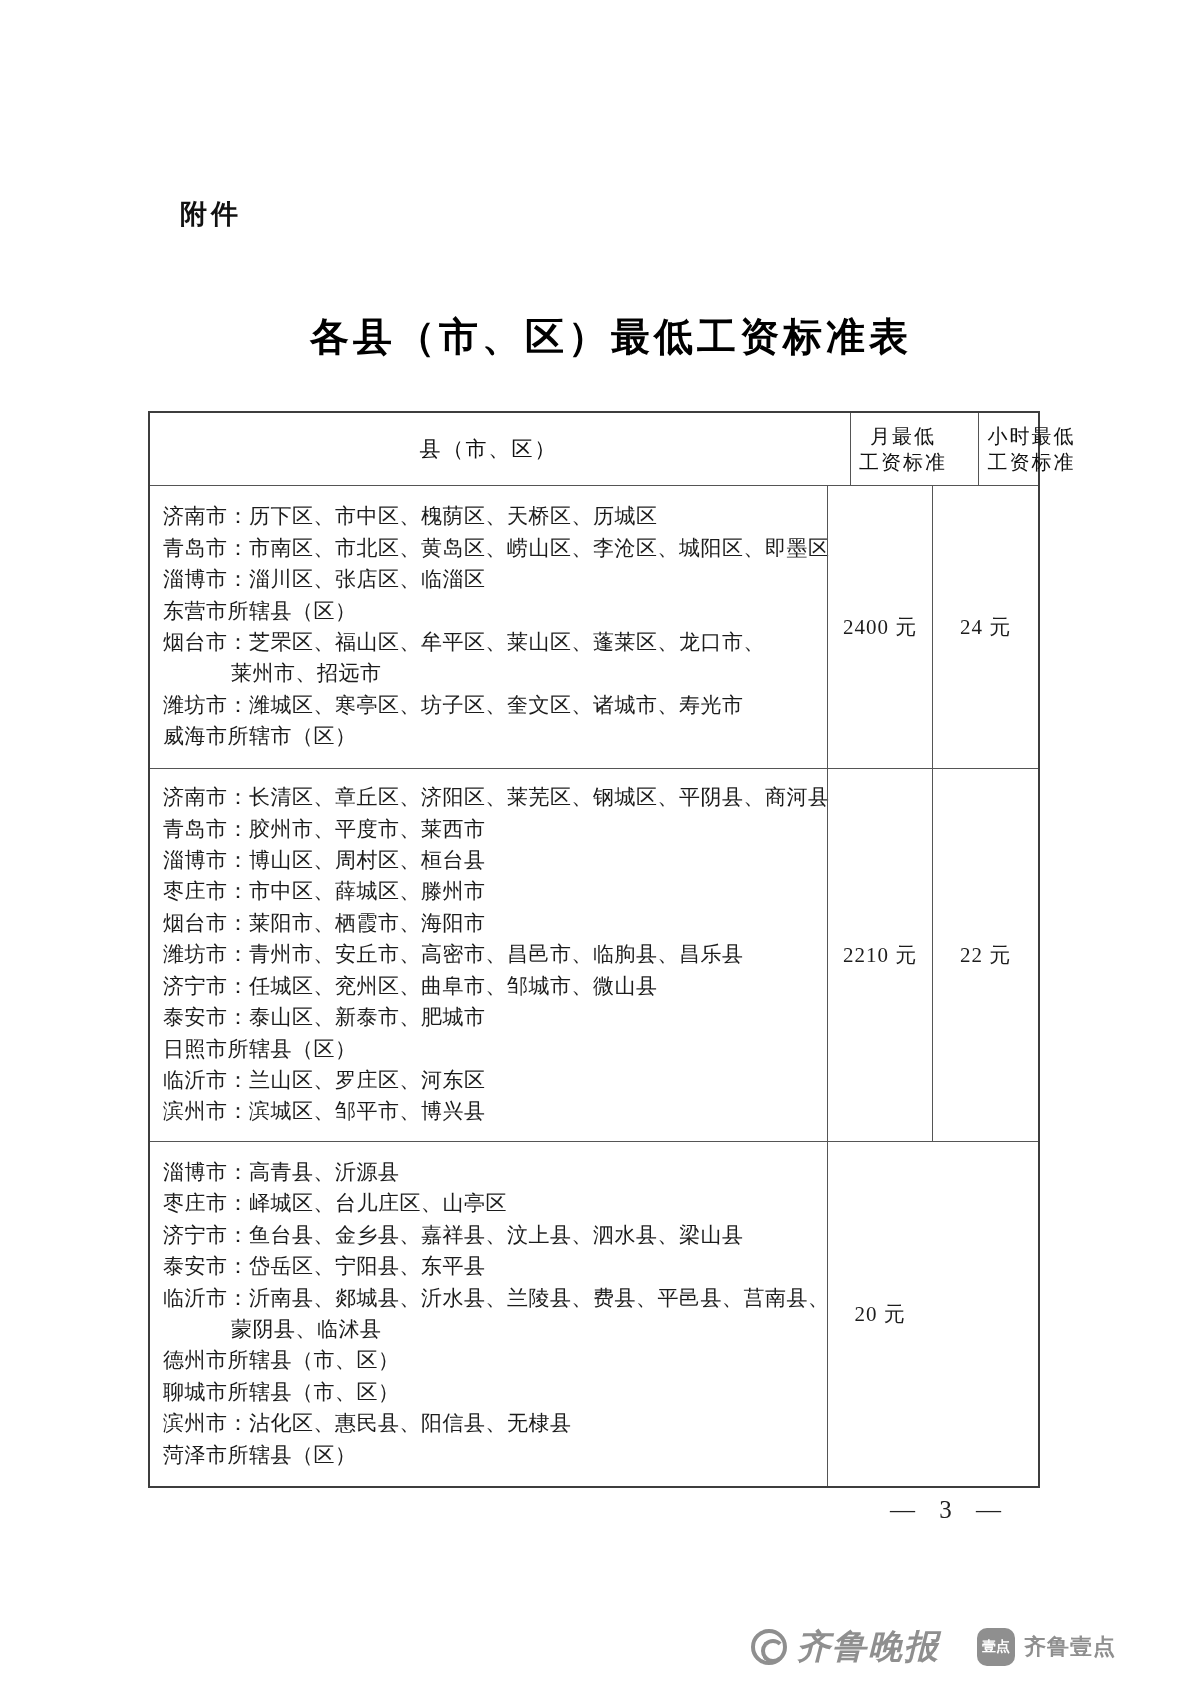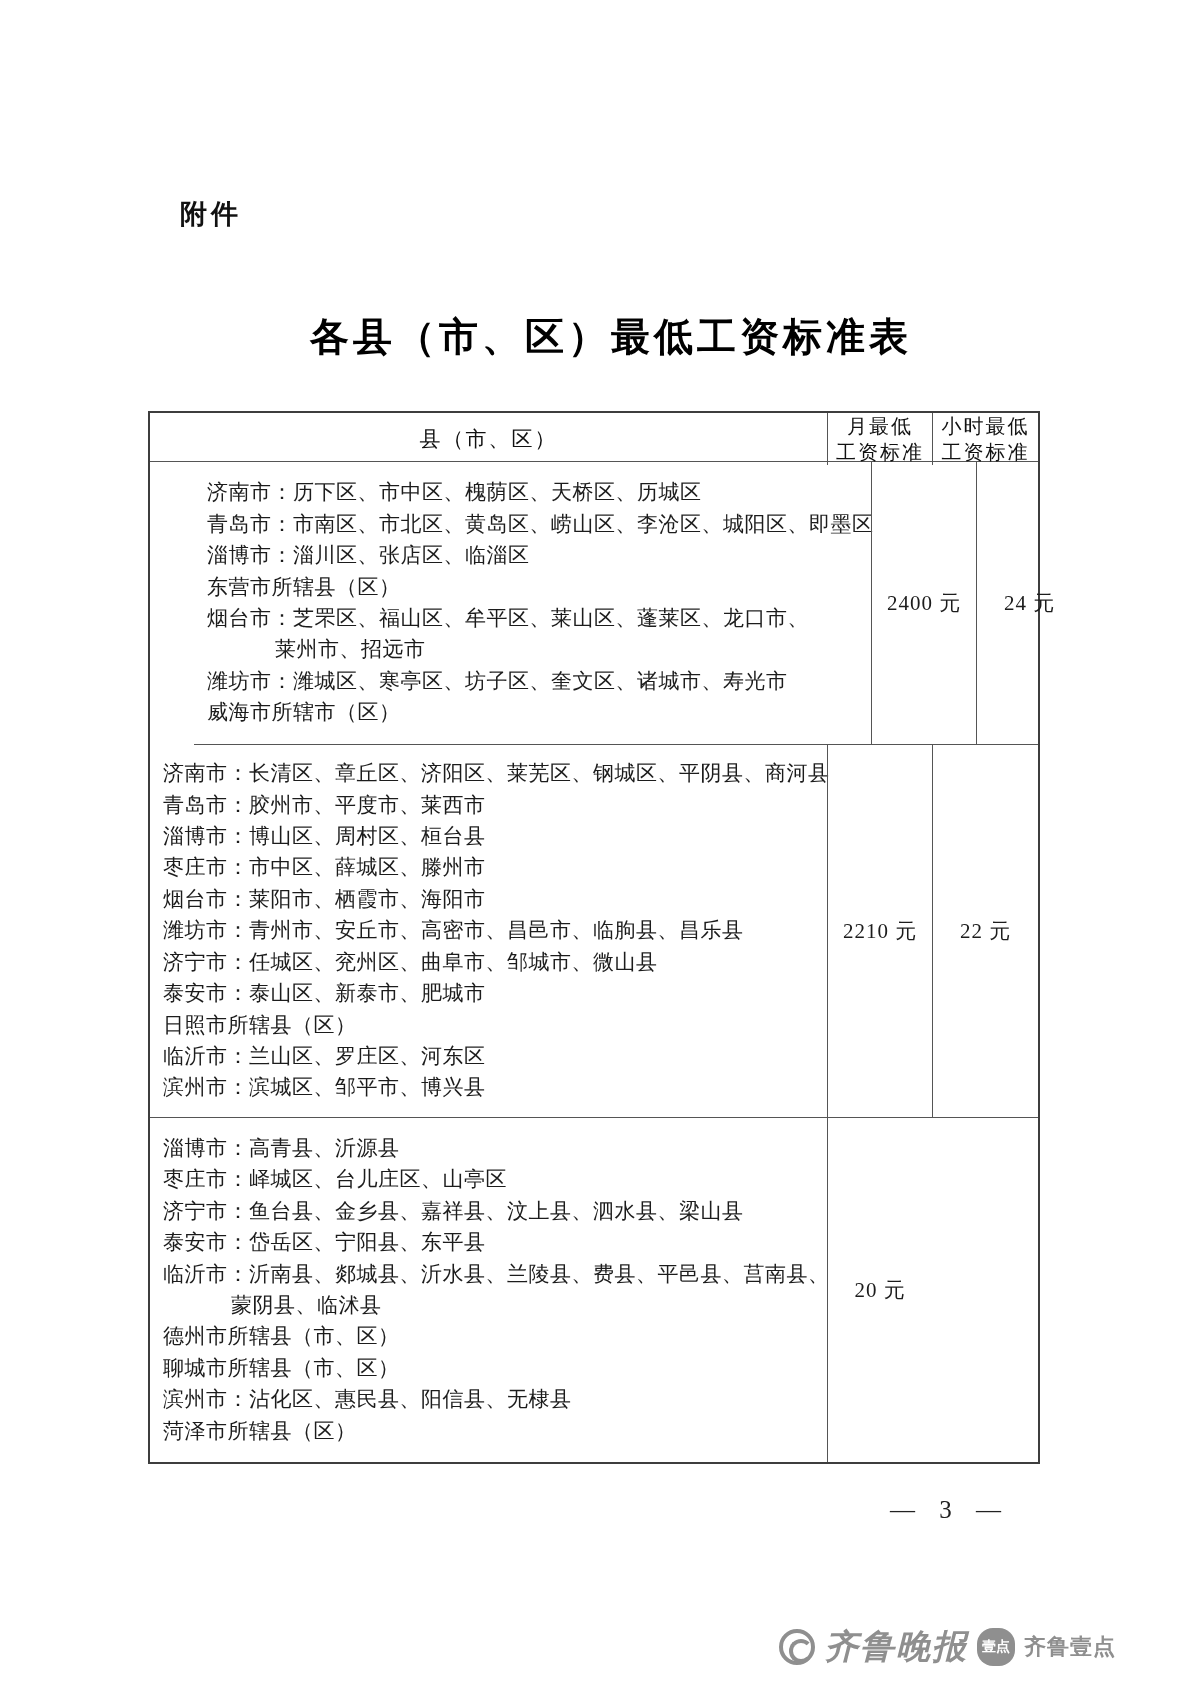--- a/index.html
+++ b/index.html
@@ -17,33 +17,33 @@
     position:absolute;left:0;top:294px;width:1190px;margin:16px;
     text-align:center;font-size:39px;font-weight:700;letter-spacing:4px;color:#000;
     font-family:Liberation Sans, sans-serif;
   }
   .wage-table{
     position:absolute;left:148px;top:411px;width:892px;
     border:2px solid #3d3d3d;box-sizing:border-box;background:#fff;
   }
   .thead{
     display:grid;grid-template-columns:677px 105px 106px;
-    height:49px;border-bottom:1px solid #555;box-sizing:border-box;
+    height:73px;border-bottom:1px solid #555;box-sizing:border-box;gap:23px;
   }
   .th{
     display:flex;flex-direction:column;align-items:center;justify-content:center;
     font-size:20px;line-height:26px;letter-spacing:2px;color:#111;
   }
   .th.col2,.th.col3{border-left:1px solid #555;}
   .th.col1{font-size:21px;}
   .trow{
     display:grid;grid-template-columns:677px 105px 106px;
     border-bottom:1px solid #555;box-sizing:border-box;
   }
-  .trow:nth-child(1){height:283px;margin-left:44px;}
+  .trow:nth-child(1){height:283px;}
   .trow:nth-child(2){height:373px;}
   .trow:nth-child(3){height:344px;}
   .trow:last-child{border-bottom:none;}
   .region-cell{
     display:flex;flex-direction:column;justify-content:center;
     padding-left:13px;box-sizing:border-box;
   }
   .region-line{
     font-size:21px;line-height:31.4px;letter-spacing:0.5px;
     white-space:nowrap;color:#1c1c1c;
@@ -68,21 +68,21 @@
   .swirl-icon::after{
     content:"";position:absolute;left:6px;top:6px;width:16px;height:16px;
     border:4px solid #8f8f8f;border-radius:50%;border-right-color:transparent;
   }
   .newspaper-name{
     font-size:34px;font-weight:700;font-style:italic;color:#8f8f8f;
     letter-spacing:2px;font-family:"Liberation Serif","DejaVu Serif",serif;
     white-space:nowrap;
   }
   .app-icon{
-    width:38px;height:38px;border-radius:16px;background:#8f8f8f;margin-left:0;
+    width:38px;height:38px;border-radius:10px;background:#8f8f8f;margin-left:28px;
     display:flex;align-items:center;justify-content:center;flex:none;
   }
   .app-icon-label{
     color:#ffffff;font-size:14px;font-weight:700;
     font-family:"Liberation Sans","DejaVu Sans",sans-serif;letter-spacing:0;
   }
   .app-name{
     font-size:22px;font-weight:700;color:#8f8f8f;letter-spacing:1px;
     font-family:"Liberation Sans","DejaVu Sans",sans-serif;white-space:nowrap;
   }

